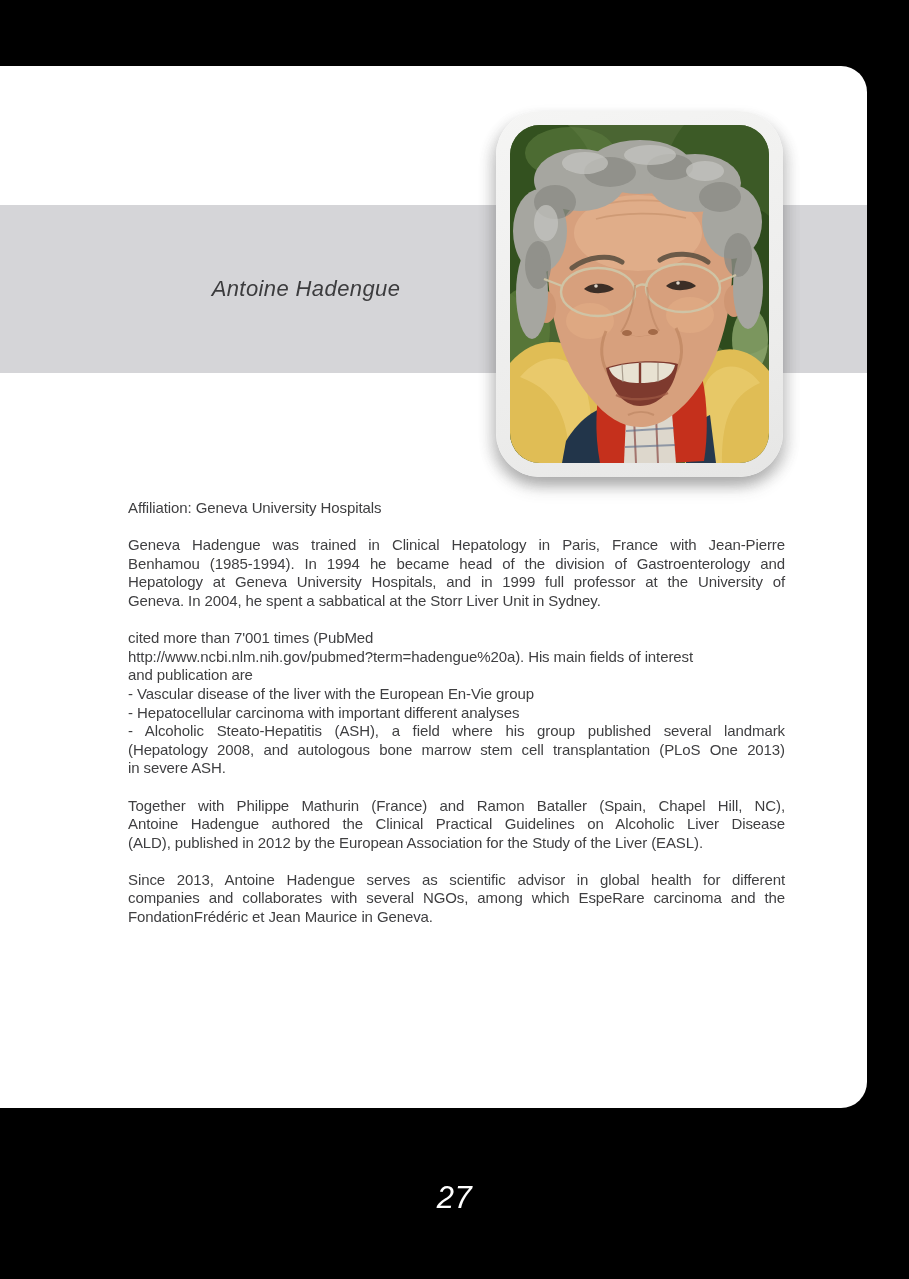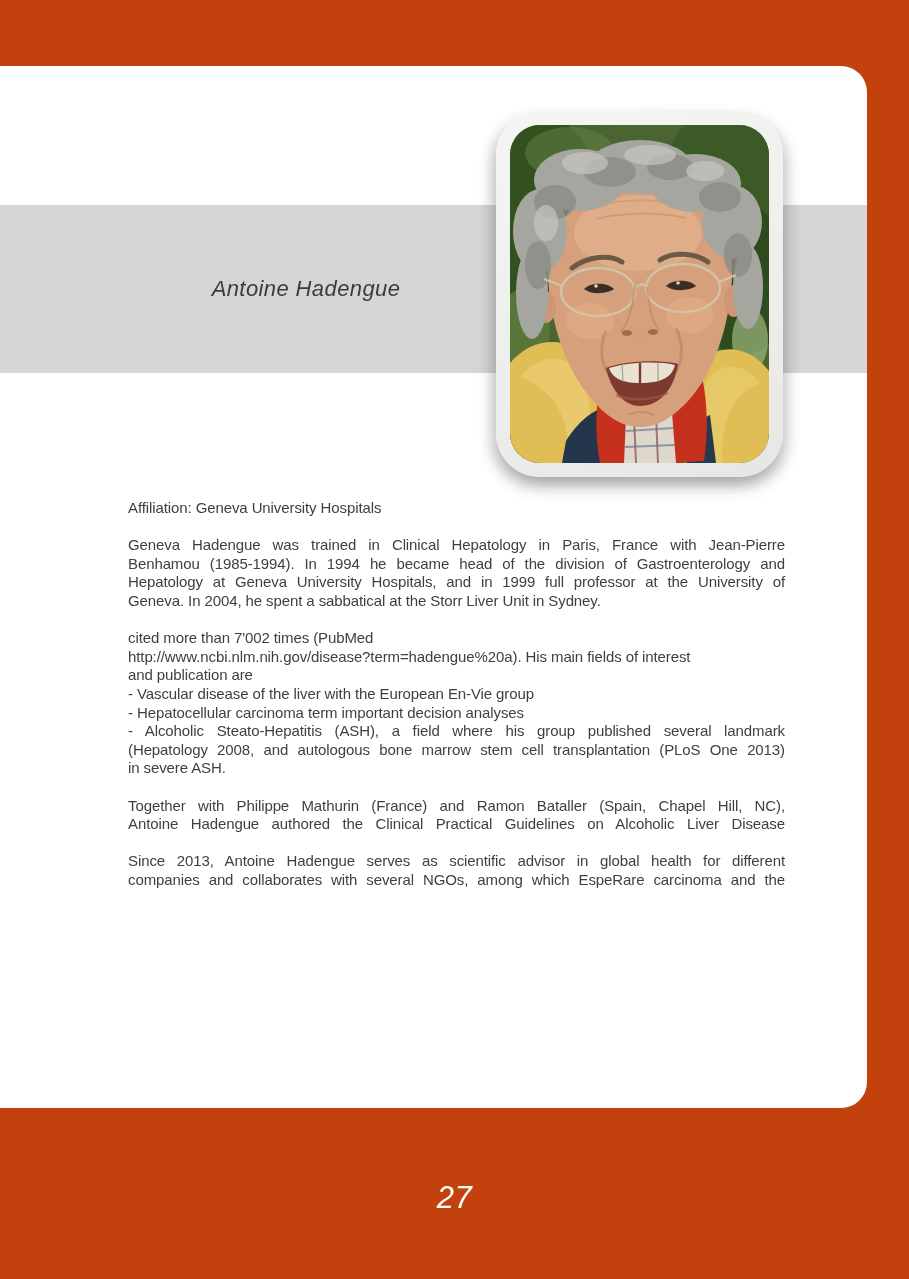--- a/index.html
+++ b/index.html
@@ -1,19 +1,19 @@
 <!DOCTYPE html>
 <html><head>
 <meta charset="utf-8">
 <style>
   html,body{margin:0;padding:0;}
   .page{
     position:relative;
     width:909px;height:1279px;
-    background:#c2410c;
+    background:#000000;
     overflow:hidden;
     font-family:"Liberation Sans","DejaVu Sans",sans-serif;
   }
   .content-card{
     position:absolute;
     left:0;top:66px;
     width:867px;height:1042px;
     background:#ffffff;
     border-radius:0 26px 26px 0;
   }
@@ -92,36 +92,38 @@
     <div class="bio">
       <div class="tline">Affiliation: Geneva University Hospitals</div>
       <div id="bio-paragraphs">
           <div class="para">
             <div class="tline just">Geneva Hadengue was trained in Clinical Hepatology in Paris, France with Jean-Pierre</div>
             <div class="tline just">Benhamou (1985-1994). In 1994 he became head of the division of Gastroenterology and</div>
             <div class="tline just">Hepatology at Geneva University Hospitals, and in 1999 full professor at the University of</div>
             <div class="tline">Geneva. In 2004, he spent a sabbatical at the Storr Liver Unit in Sydney.</div>
           </div>
           <div class="para">
-            <div class="tline">cited more than 7'002 times (PubMed</div>
-            <div class="tline">http://www.ncbi.nlm.nih.gov/disease?term=hadengue%20a). His main fields of interest</div>
+            <div class="tline">cited more than 7'001 times (PubMed</div>
+            <div class="tline">http://www.ncbi.nlm.nih.gov/pubmed?term=hadengue%20a). His main fields of interest</div>
             <div class="tline">and publication are</div>
             <div class="tline">- Vascular disease of the liver with the European En-Vie group</div>
-            <div class="tline">- Hepatocellular carcinoma term important decision analyses</div>
+            <div class="tline">- Hepatocellular carcinoma with important different analyses</div>
             <div class="tline just">- Alcoholic Steato-Hepatitis (ASH), a field where his group published several landmark</div>
             <div class="tline just">(Hepatology 2008, and autologous bone marrow stem cell transplantation (PLoS One 2013)</div>
             <div class="tline">in severe ASH.</div>
           </div>
           <div class="para">
             <div class="tline just">Together with Philippe Mathurin (France) and Ramon Bataller (Spain, Chapel Hill, NC),</div>
             <div class="tline just">Antoine Hadengue authored the Clinical Practical Guidelines on Alcoholic Liver Disease</div>
+            <div class="tline">(ALD), published in 2012 by the European Association for the Study of the Liver (EASL).</div>
           </div>
           <div class="para">
             <div class="tline just">Since 2013, Antoine Hadengue serves as scientific advisor in global health for different</div>
             <div class="tline just">companies and collaborates with several NGOs, among which EspeRare carcinoma and the</div>
+            <div class="tline">FondationFrédéric et Jean Maurice in Geneva.</div>
           </div>
         </div>
     </div>
 
   </div>
 
   <div class="photo-frame">
     <div class="photo">
       <svg viewBox="0 0 259 338" preserveAspectRatio="none">
 

